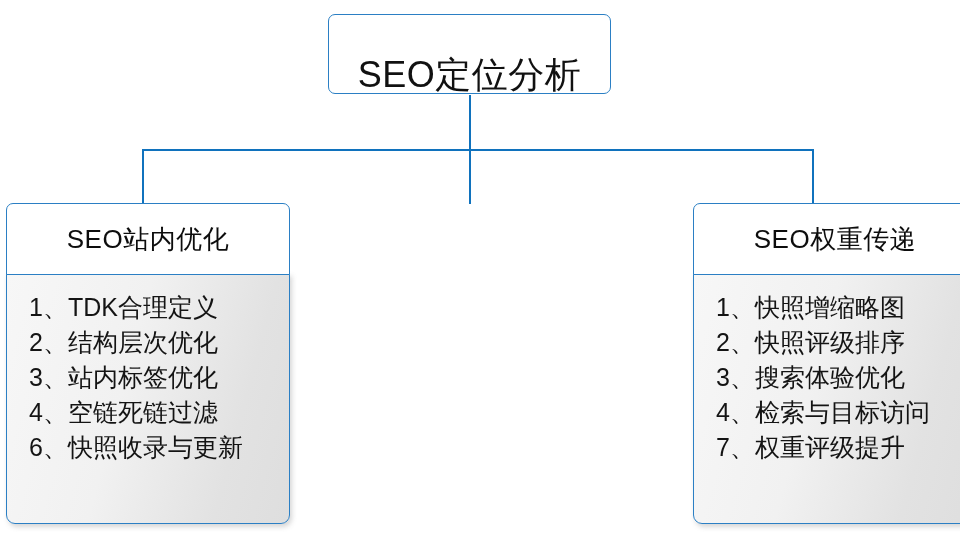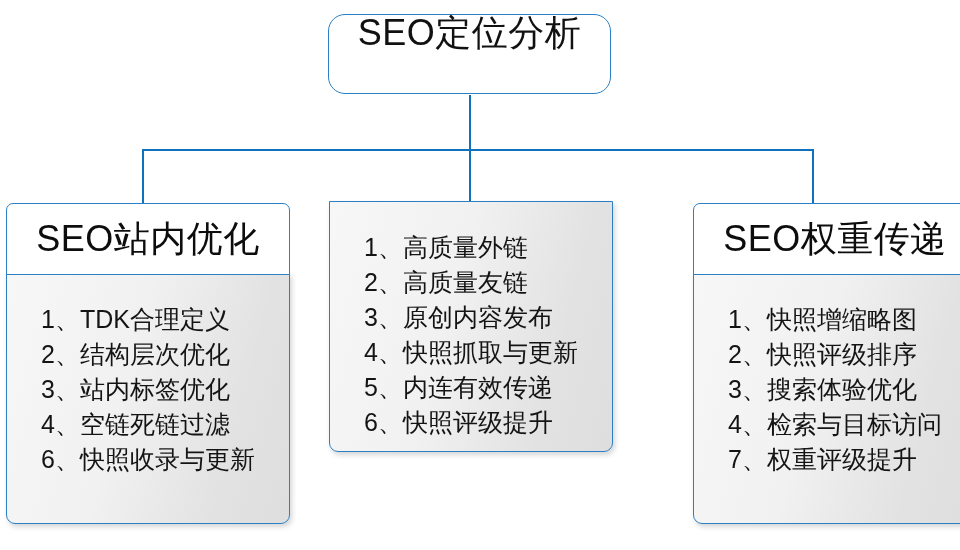--- a/index.html
+++ b/index.html
@@ -32,24 +32,24 @@
 
   
   .root-box {
     position: absolute;
     left: 328px;
     top: 14px;
     width: 283px;
     height: 80px;
     box-sizing: border-box;
     border: 1.6px solid #2b7fc4;
-    border-radius: 17px;
+    border-radius: 7px;
     background: #ffffff;
     display: flex;
-    align-items: flex-start;
+    align-items: flex-end;
     justify-content: center;
   }
   .root-label {
     font-size: 36px;
     color: #111111;
     letter-spacing: 0.5px;
     line-height: 1;
     white-space: nowrap;
   }
 
@@ -69,21 +69,21 @@
     border: 1.6px solid #2b7fc4;
     border-radius: 7px 7px 0 0;
     background: #ffffff;
     display: flex;
     align-items: center;
     justify-content: center;
     position: relative;
     z-index: 2;
   }
   .col-header-label {
-    font-size: 36px;
+    font-size: 26px;
     color: #0d0d0d;
     letter-spacing: 0.5px;
     line-height: 1;
     white-space: nowrap;
   }
 
   .col-body {
     box-sizing: border-box;
     margin-top: -1.6px;
     height: 251px;
@@ -91,21 +91,21 @@
     border-top: 1.6px solid #2b7fc4;
     border-radius: 0 0 9px 9px;
     background: linear-gradient(105deg, #f7f7f7 0%, #f1f1f1 42%, #e2e2e2 78%, #dedede 100%);
     box-shadow: 2px 3px 5px rgba(120,120,120,0.30);
     padding: 16px 0 0 0;
     overflow: hidden;
   }
 
   .item-list {
     list-style: none;
-    margin: 12px;
+    margin: 0;
     padding: 0 0 0 22px;
   }
   .item {
     font-size: 25px;
     line-height: 35px;
     color: #141414;
     white-space: nowrap;
     letter-spacing: 0px;
   }
 
@@ -140,30 +140,20 @@
         <li class="item">1、TDK合理定义</li>
         <li class="item">2、结构层次优化</li>
         <li class="item">3、站内标签优化</li>
         <li class="item">4、空链死链过滤</li>
         <li class="item">6、快照收录与更新</li>
       </ul>
     </div>
   </div>
 
   <div class="col col-2">
-    <div class="col-body">
-      <ul class="item-list">
-        <li class="item">1、高质量外链</li>
-        <li class="item">2、高质量友链</li>
-        <li class="item">3、原创内容发布</li>
-        <li class="item">4、快照抓取与更新</li>
-        <li class="item">5、内连有效传递</li>
-        <li class="item">6、快照评级提升</li>
-      </ul>
-    </div>
   </div>
 
   <div class="col col-3">
     <div class="col-header">
       <span class="col-header-label">SEO权重传递</span>
     </div>
     <div class="col-body">
       <ul class="item-list">
         <li class="item">1、快照增缩略图</li>
         <li class="item">2、快照评级排序</li>

